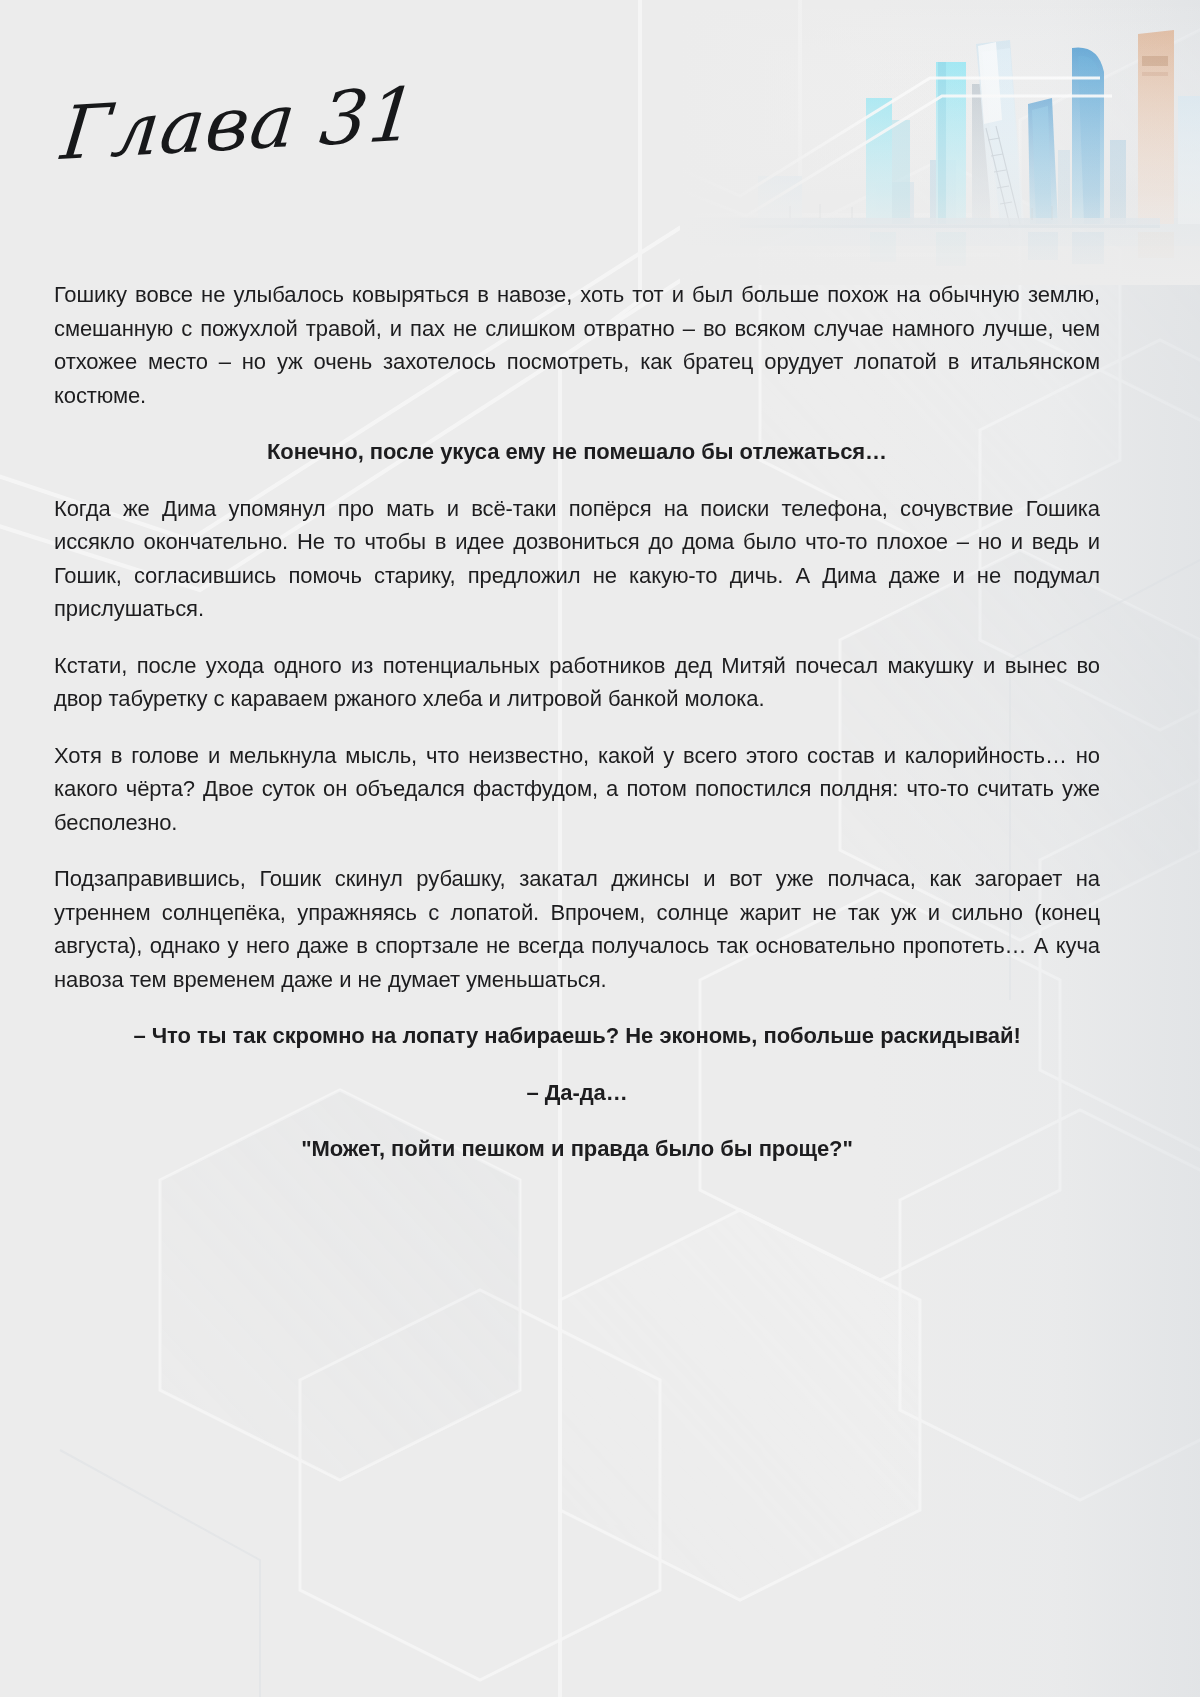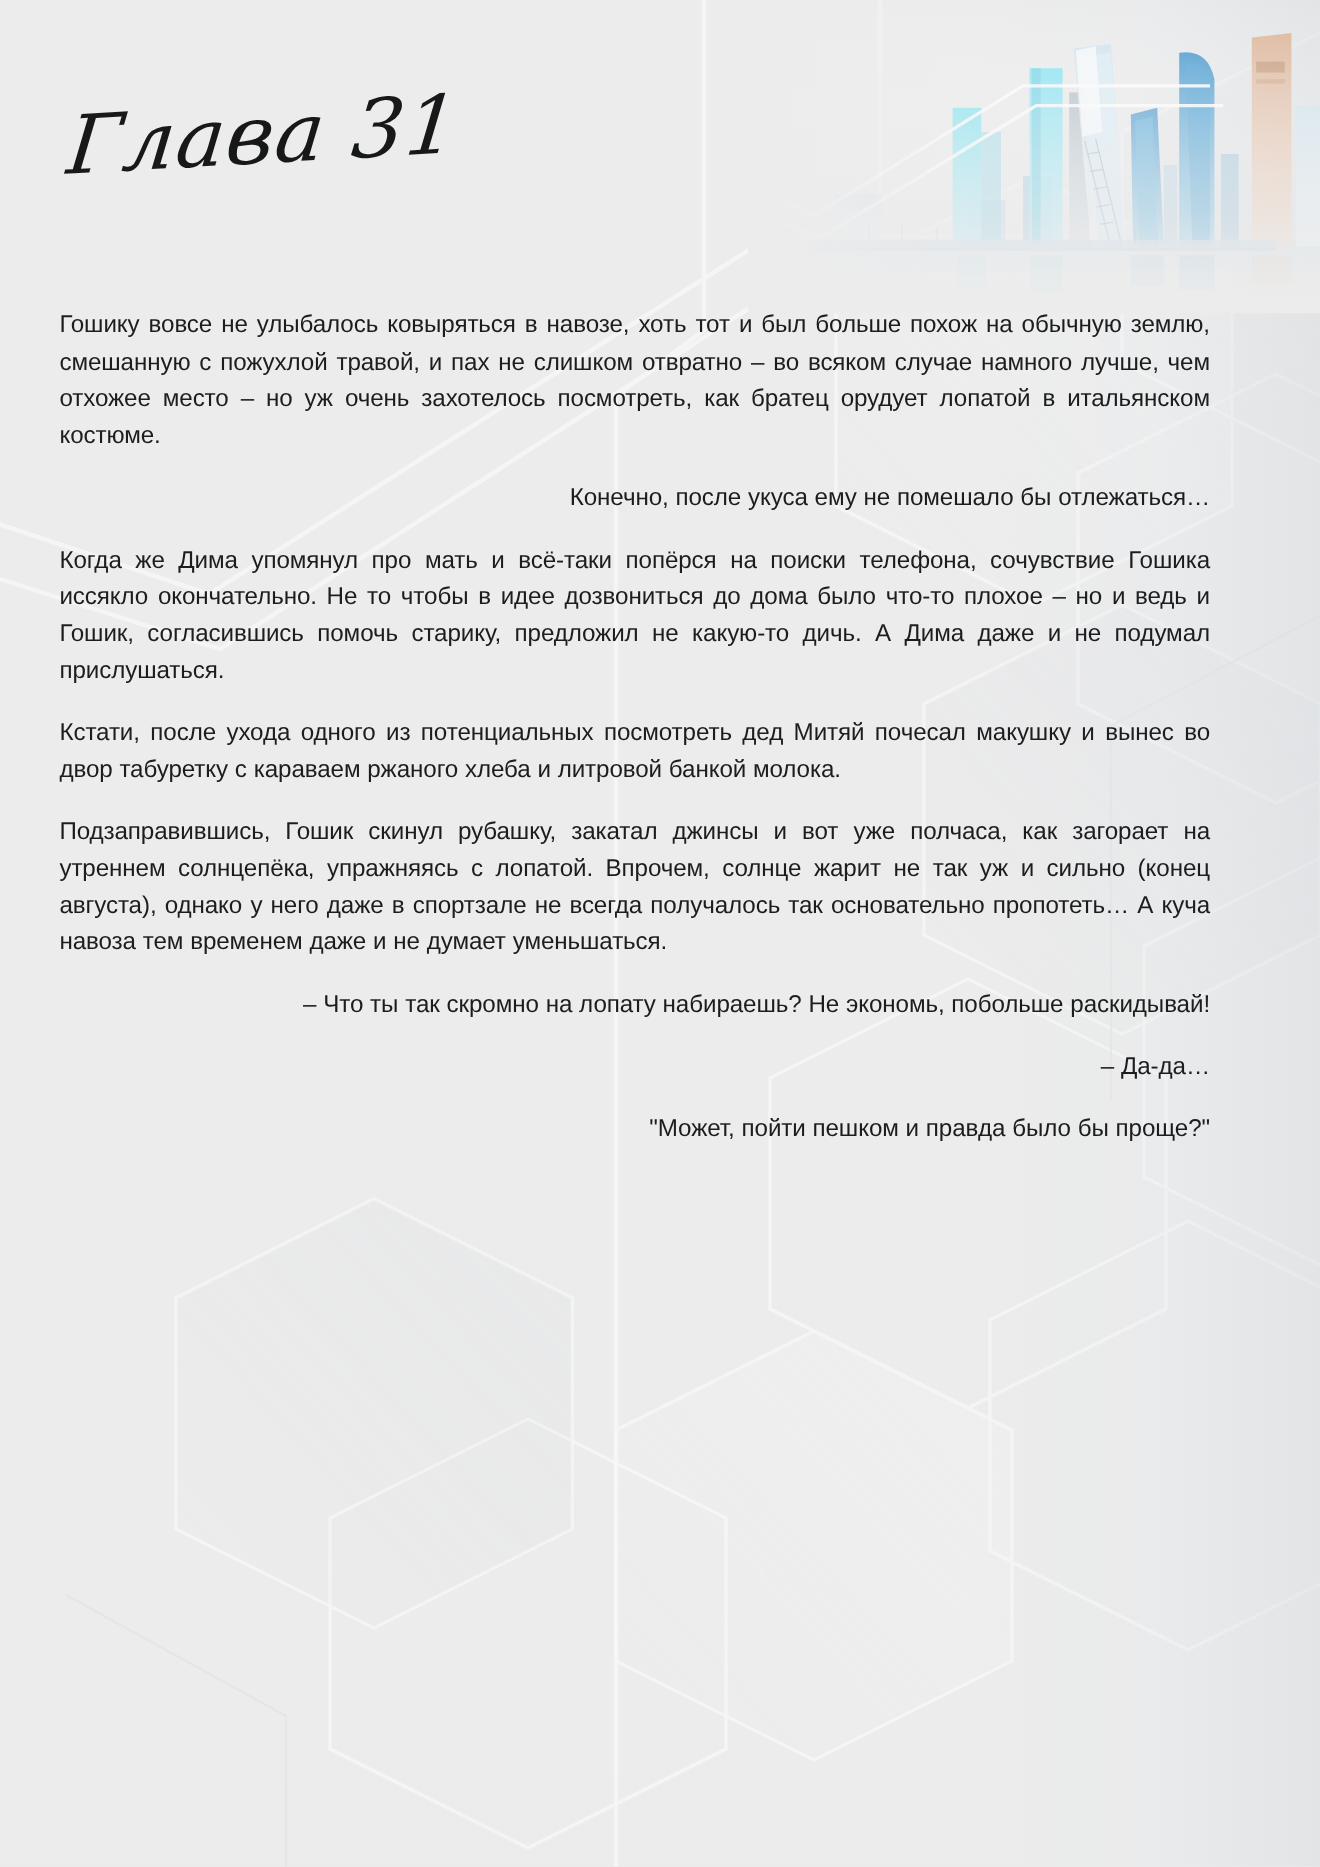--- a/index.html
+++ b/index.html
@@ -91,21 +91,22 @@
     line-height: 33.5px;
     color: #1d1d1f;
     text-align: justify;
     text-justify: inter-word;
     margin: 0 0 23px 0;
     font-stretch: condensed;
     letter-spacing: -0.1px;
     word-spacing: 0.2px;
   }
   .para.short {
-    text-align: right;
+    text-align: center;
+    font-weight: bold;
   }
 </style>
 </head>
 <body>
 
 <div id="page">
 
   <div class="bg-layer">
     <svg id="geo-watermark" viewBox="0 0 1200 1697" preserveAspectRatio="none">
       <defs>
@@ -260,20 +261,21 @@
     <rect x="0" y="0" width="520" height="285" fill="url(#skyFadeBottom)"></rect>
     <rect x="0" y="0" width="520" height="285" fill="url(#skyFadeLeft)"></rect>
   </svg>
 
   <div id="chapter-title">Глава 31</div>
 
   <div id="body-text">
     <p class="para">Гошику вовсе не улыбалось ковыряться в навозе, хоть тот и был больше похож на обычную землю, смешанную с пожухлой травой, и пах не слишком отвратно – во всяком случае намного лучше, чем отхожее место – но уж очень захотелось посмотреть, как братец орудует лопатой в итальянском костюме.</p>
     <p class="para short">Конечно, после укуса ему не помешало бы отлежаться…</p>
     <p class="para">Когда же Дима упомянул про мать и всё-таки попёрся на поиски телефона, сочувствие Гошика иссякло окончательно. Не то чтобы в идее дозвониться до дома было что-то плохое – но и ведь и Гошик, согласившись помочь старику, предложил не какую-то дичь. А Дима даже и не подумал прислушаться.</p>
-    <p class="para">Кстати, после ухода одного из потенциальных посмотреть дед Митяй почесал макушку и вынес во двор табуретку с караваем ржаного хлеба и литровой банкой молока.</p>
+    <p class="para">Кстати, после ухода одного из потенциальных работников дед Митяй почесал макушку и вынес во двор табуретку с караваем ржаного хлеба и литровой банкой молока.</p>
+    <p class="para">Хотя в голове и мелькнула мысль, что неизвестно, какой у всего этого состав и калорийность… но какого чёрта? Двое суток он объедался фастфудом, а потом попостился полдня: что-то считать уже бесполезно.</p>
     <p class="para">Подзаправившись, Гошик скинул рубашку, закатал джинсы и вот уже полчаса, как загорает на утреннем солнцепёка, упражняясь с лопатой. Впрочем, солнце жарит не так уж и сильно (конец августа), однако у него даже в спортзале не всегда получалось так основательно пропотеть… А куча навоза тем временем даже и не думает уменьшаться.</p>
     <p class="para short">– Что ты так скромно на лопату набираешь? Не экономь, побольше раскидывай!</p>
     <p class="para short">– Да-да…</p>
     <p class="para short">"Может, пойти пешком и правда было бы проще?"</p>
   </div>
 
 </div>
 
 </body></html>

